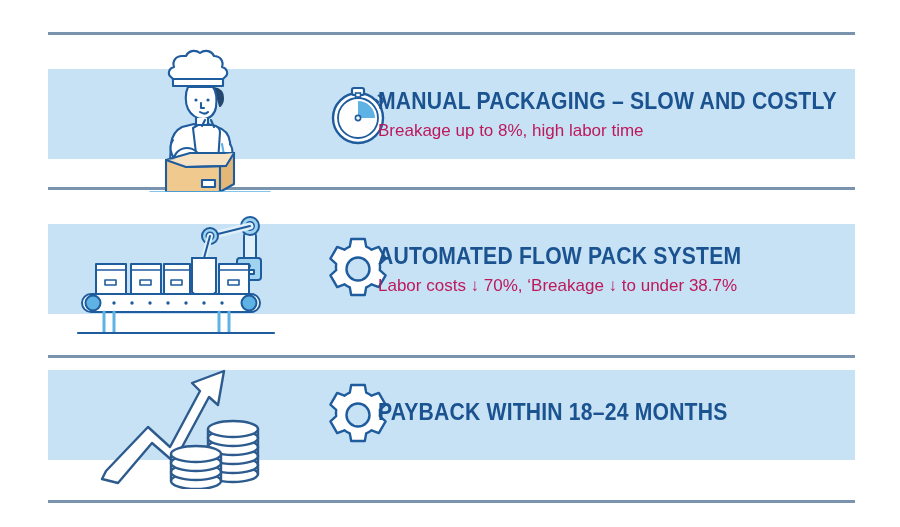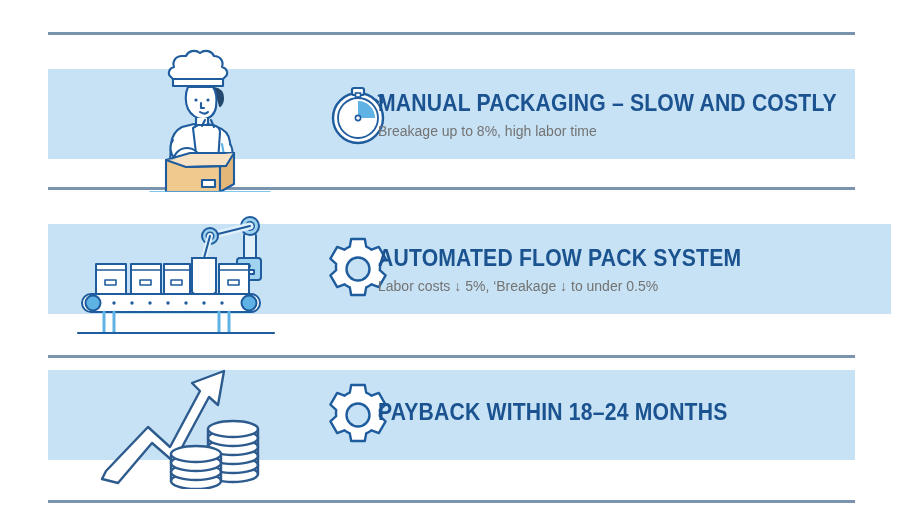--- a/index.html
+++ b/index.html
@@ -36,21 +36,21 @@
 
   
   .row {
     position: absolute;
     left: 48px;
     width: 807px;
     height: 90px;
     background: #c6e2f4;
   }
   .row.r0 { top: 69px; }
-  .row.r1 { top: 224px; padding-left: 36px; }
+  .row.r1 { top: 224px; }
   .row.r2 { top: 370px; }
 
   
   .text-block {
     position: absolute;
     left: 310px;
     top: 50%;
     transform: translateY(-50%);
     margin-left: 20px;
   }
@@ -60,23 +60,23 @@
     font-weight: bold;
     letter-spacing: 0.2px;
     color: #1b5290;
     white-space: nowrap;
     margin: 0 0 6px 0;
     transform: scaleX(0.92);
     transform-origin: left center;
   }
   .row-sub {
     font-family: "Liberation Sans", sans-serif;
-    font-size: 14px;
+    font-size: 17px;
     font-weight: 400;
-    color: #737373;
+    color: #be185d;
     white-space: nowrap;
     margin: 0;
   }
 
   
   .mid-icon {
     position: absolute;
     left: 272px;
     top: 50%;
     transform: translateY(-50%);
@@ -176,21 +176,21 @@
 
   <div class="row r1">
     <div class="mid-icon">
       <svg viewBox="0 0 76 76" xmlns="http://www.w3.org/2000/svg">
         <path d="M44.8 8 h-13.6 l-1.4 7.6 a23 23 0 0 0 -5.4 3.1 l-7.2 -2.8 l-6.8 11.8 l5.8 5.1 a23 23 0 0 0 0 6.4 l-5.8 5.1 l6.8 11.8 l7.2 -2.8 a23 23 0 0 0 5.4 3.1 l1.4 7.6 h13.6 l1.4 -7.6 a23 23 0 0 0 5.4 -3.1 l7.2 2.8 l6.8 -11.8 l-5.8 -5.1 a23 23 0 0 0 0 -6.4 l5.8 -5.1 l-6.8 -11.8 l-7.2 2.8 a23 23 0 0 0 -5.4 -3.1 z" fill="#ffffff" stroke="#1f5c9e" stroke-width="2.4" stroke-linejoin="round"></path>
         <circle cx="38" cy="38" r="11.5" fill="#c6e2f4" stroke="#1f5c9e" stroke-width="2.4"></circle>
       </svg>
     </div>
     <div class="text-block">
       <p class="row-title">AUTOMATED FLOW PACK SYSTEM</p>
-      <p class="row-sub">Labor costs ↓ 5%, ‘Breakage ↓ to under 0.5%</p>
+      <p class="row-sub">Labor costs ↓ 70%, ‘Breakage ↓ to under 38.7%</p>
     </div>
   </div>
 
   <div class="illo illo-conveyor">
     <svg viewBox="0 0 210 134" xmlns="http://www.w3.org/2000/svg">
       <g fill="none" stroke="#1f5c9e" stroke-width="2" stroke-linejoin="round" stroke-linecap="round">
 
         <rect x="163" y="52" width="24" height="22" rx="3" fill="#9fd3ef"></rect>
         <circle cx="175" cy="60" r="2" fill="#1f5c9e" stroke="none"></circle>
         <rect x="170" y="64" width="10" height="4" fill="#ffffff"></rect>

